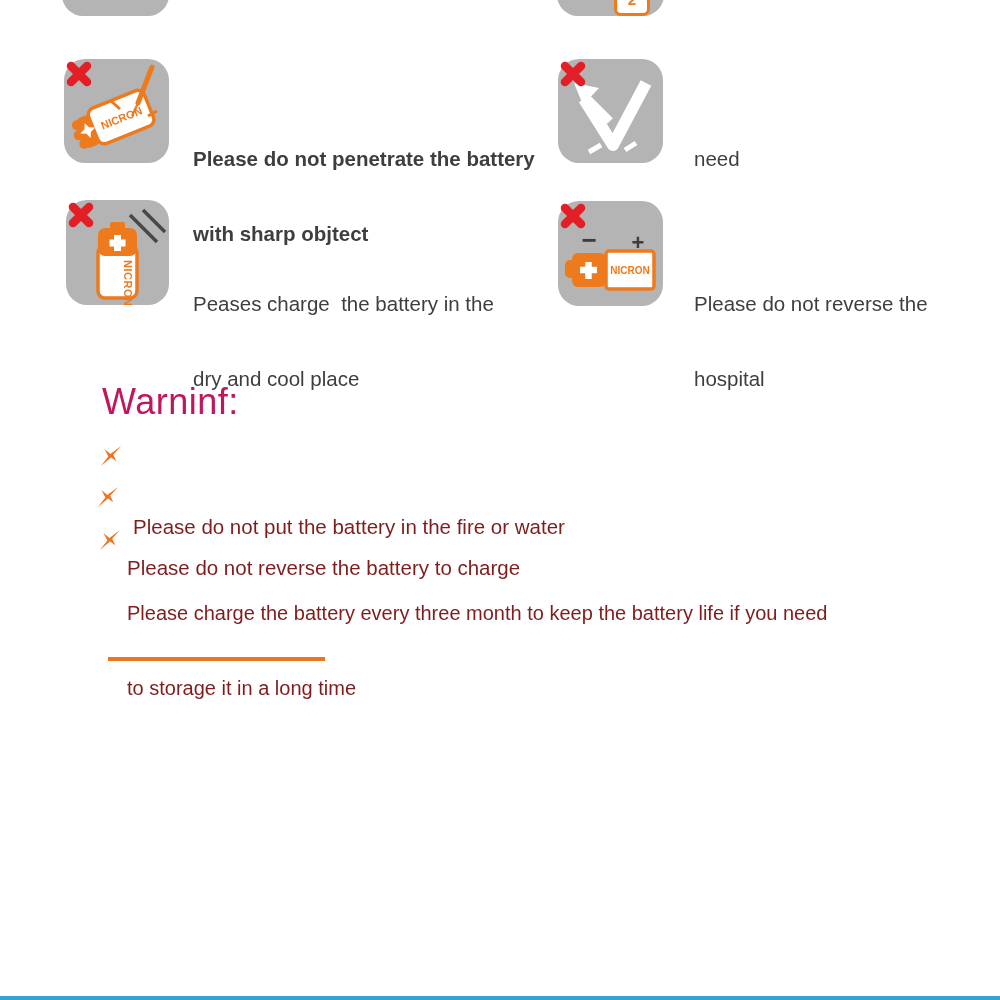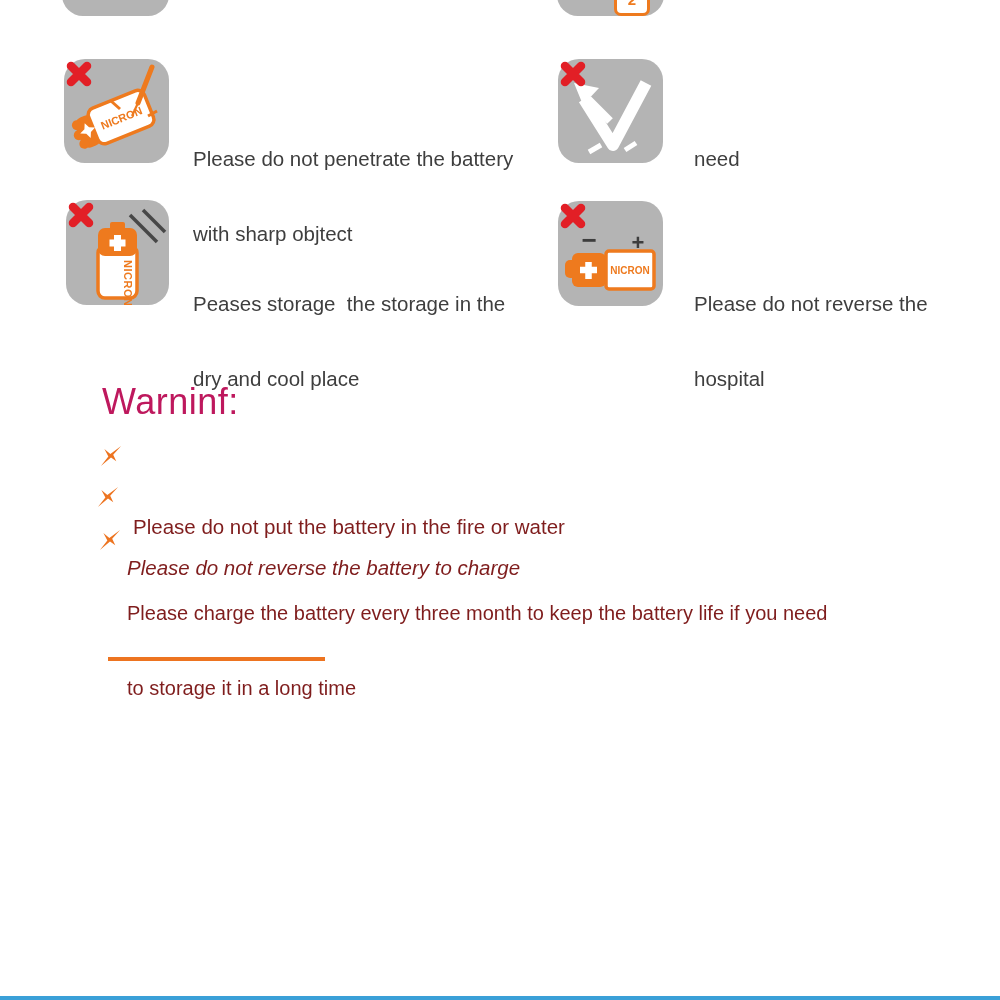--- a/index.html
+++ b/index.html
@@ -8,31 +8,31 @@
   .tile{position:absolute;background:#b4b4b4;border-radius:21px;}
   .tile svg{position:absolute;left:0;top:0;}
   .xmark{position:absolute;left:9px;top:5px;width:30px;height:30px;}
   .partial{width:107px;height:108px;top:-92px;}
   .partial-left{left:62px;}
   .partial-right{left:557px;}
   .badge2{position:absolute;left:57px;top:76px;width:30px;height:26px;background:#fff;
           border:3.5px solid #ee7a1e;border-radius:7px;text-align:center;
           font-size:15px;font-weight:bold;color:#ee7a1e;line-height:26px;}
   .caption{position:absolute;font-size:20.5px;line-height:25px;color:#3e3e3e;white-space:pre;}
-  .cap1{left:193px;top:96px;}
+  .cap1{left:193px;top:96px;font-weight:bold;}
   .cap2{left:694px;top:96px;}
   .cap3{left:193px;top:241px;}
   .cap4{left:694px;top:241px;}
   .warn-heading{position:absolute;left:102px;top:381px;font-size:36px;color:#be185d;
                 letter-spacing:0.5px;}
   .bullet{position:absolute;font-size:20.5px;color:#7f1d1d;white-space:pre;}
   .bullet .spark{position:absolute;}
   .b1{left:133px;top:443px;}
   .b1 .spark{left:-33px;top:2px;}
-  .b2{left:127px;top:484px;font-style:italic;}
+  .b2{left:127px;top:484px;}
   .b2 .spark{left:-30px;top:2px;}
   .b3{left:127px;top:526px;line-height:25px;font-size:20px;}
   .b3 .spark{left:-28px;top:3px;}
   .b4{left:130px;top:596px;line-height:37px;font-size:20.5px;}
   .b4 .spark{left:-29px;top:3px;}
   .underline{position:absolute;left:108px;top:657px;width:217px;height:3.5px;background:#ed7420;}
   .bottom-bar{position:absolute;left:0;top:996px;width:1000px;height:4px;background:#3aa0d8;}
   .icon-tile1{left:64px;top:59px;width:105px;height:104px;}
   .icon-tile2{left:558px;top:59px;width:105px;height:104px;}
   .icon-tile3{left:66px;top:200px;width:103px;height:105px;}
@@ -104,21 +104,21 @@
       <rect x="32" y="46" width="39" height="52" rx="7" fill="#ffffff" stroke="#ee7a1e" stroke-width="3.5"></rect>
       <rect x="32" y="28" width="39" height="28" rx="7" fill="#ee7a1e"></rect>
       <path d="M43.5,43 h16 M51.5,35 v16" stroke="#ffffff" stroke-width="7"></path>
       <text transform="translate(58,60) rotate(90)" font-size="11" font-weight="bold" fill="#ee7a1e" letter-spacing="0.5">NICRON</text>
     </svg>
     <svg class="xmark" viewBox="0 0 30 30">
       <path d="M7,7 L23,23 M23,7 L7,23" stroke="#e21f26" stroke-width="8.5" stroke-linecap="round"></path>
     </svg>
   </div>
   <div class="caption cap3">
-    <div>Peases storage  the storage in the</div>
+    <div>Peases charge  the battery in the</div>
     <div>dry and cool place</div>
   </div>
 
   <div class="tile icon-tile4">
     <svg width="105" height="105" viewBox="0 0 105 105">
       <text x="31" y="48" text-anchor="middle" font-size="26" font-weight="bold" fill="#3d3d3d">−</text>
       <text x="80" y="49" text-anchor="middle" font-size="22" font-weight="bold" fill="#3d3d3d">+</text>
       <rect x="7" y="59" width="12" height="18" rx="5" fill="#ee7a1e"></rect>
       <rect x="14" y="52" width="34" height="34" rx="6" fill="#ee7a1e"></rect>
       <path d="M22,69 h17 M30.5,61 v17" stroke="#ffffff" stroke-width="6.5"></path>

